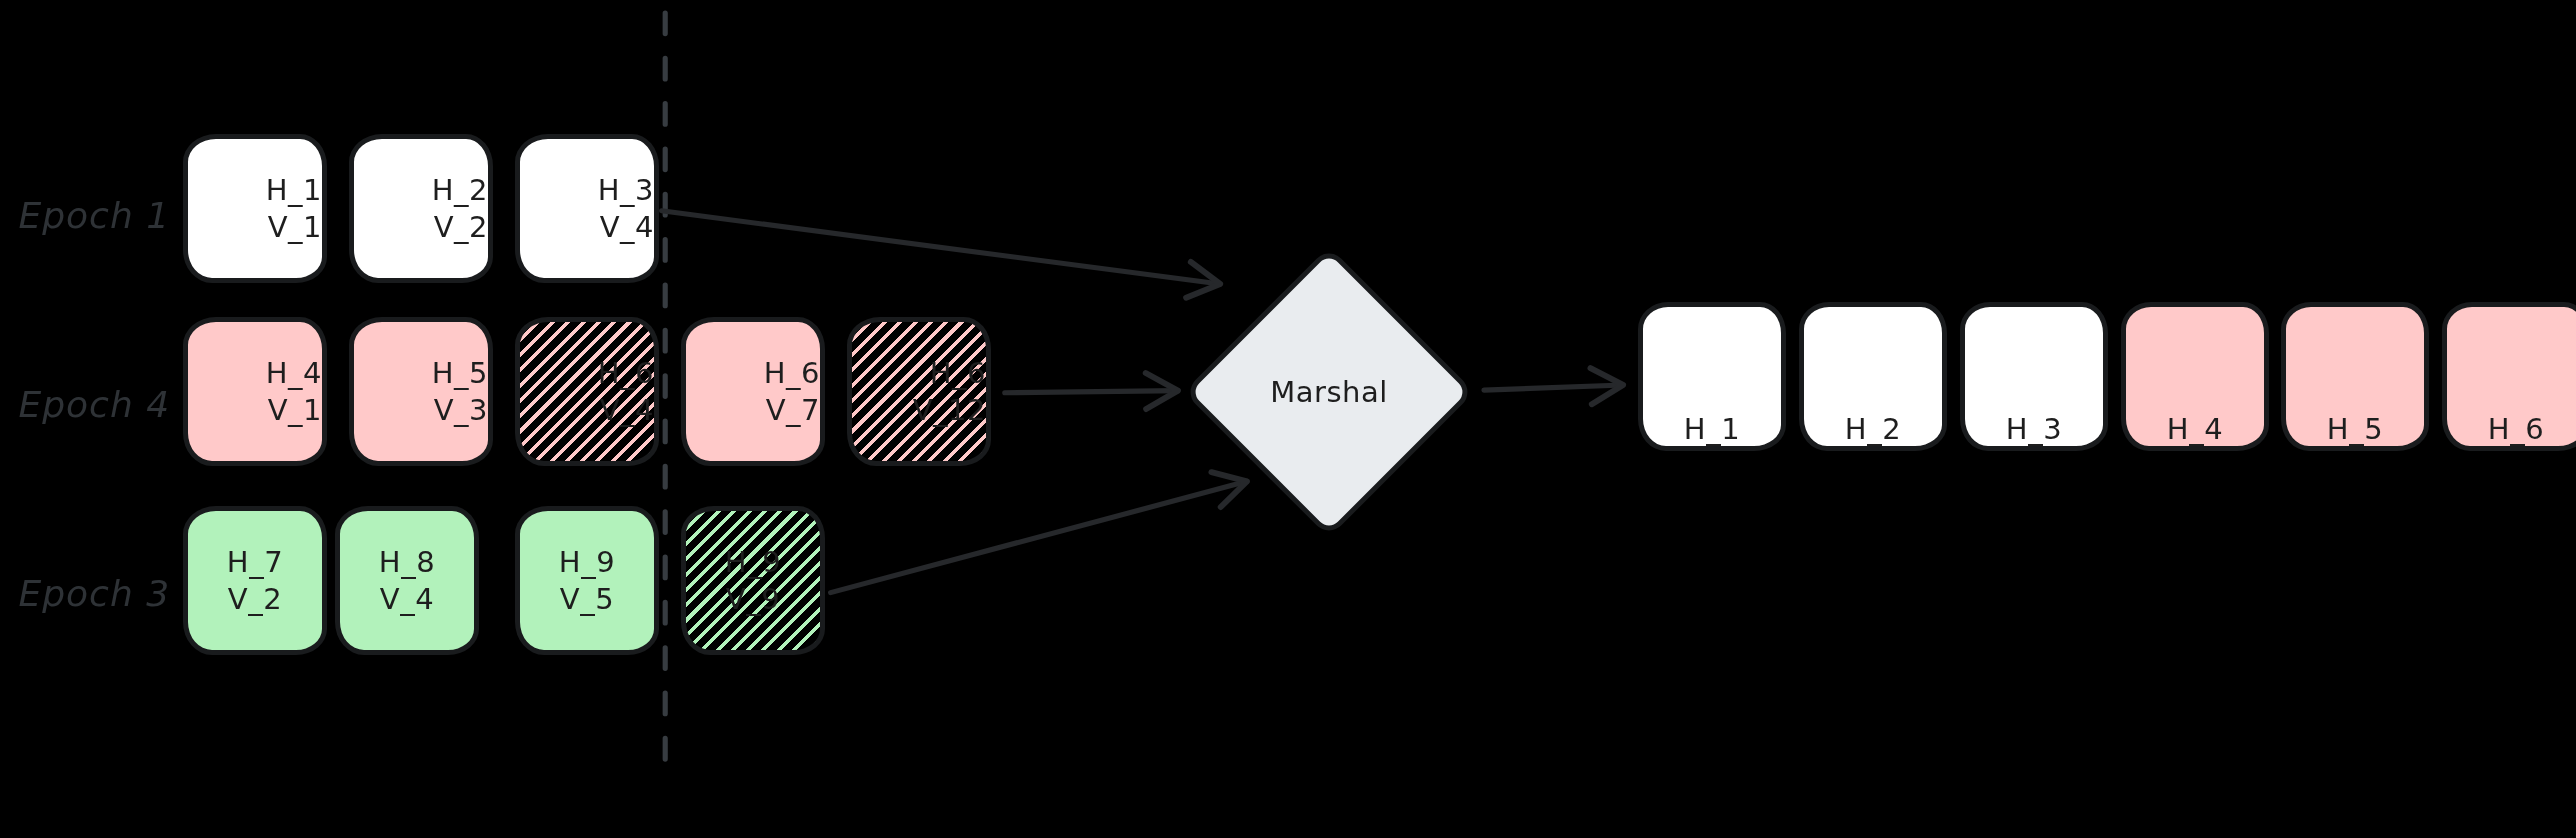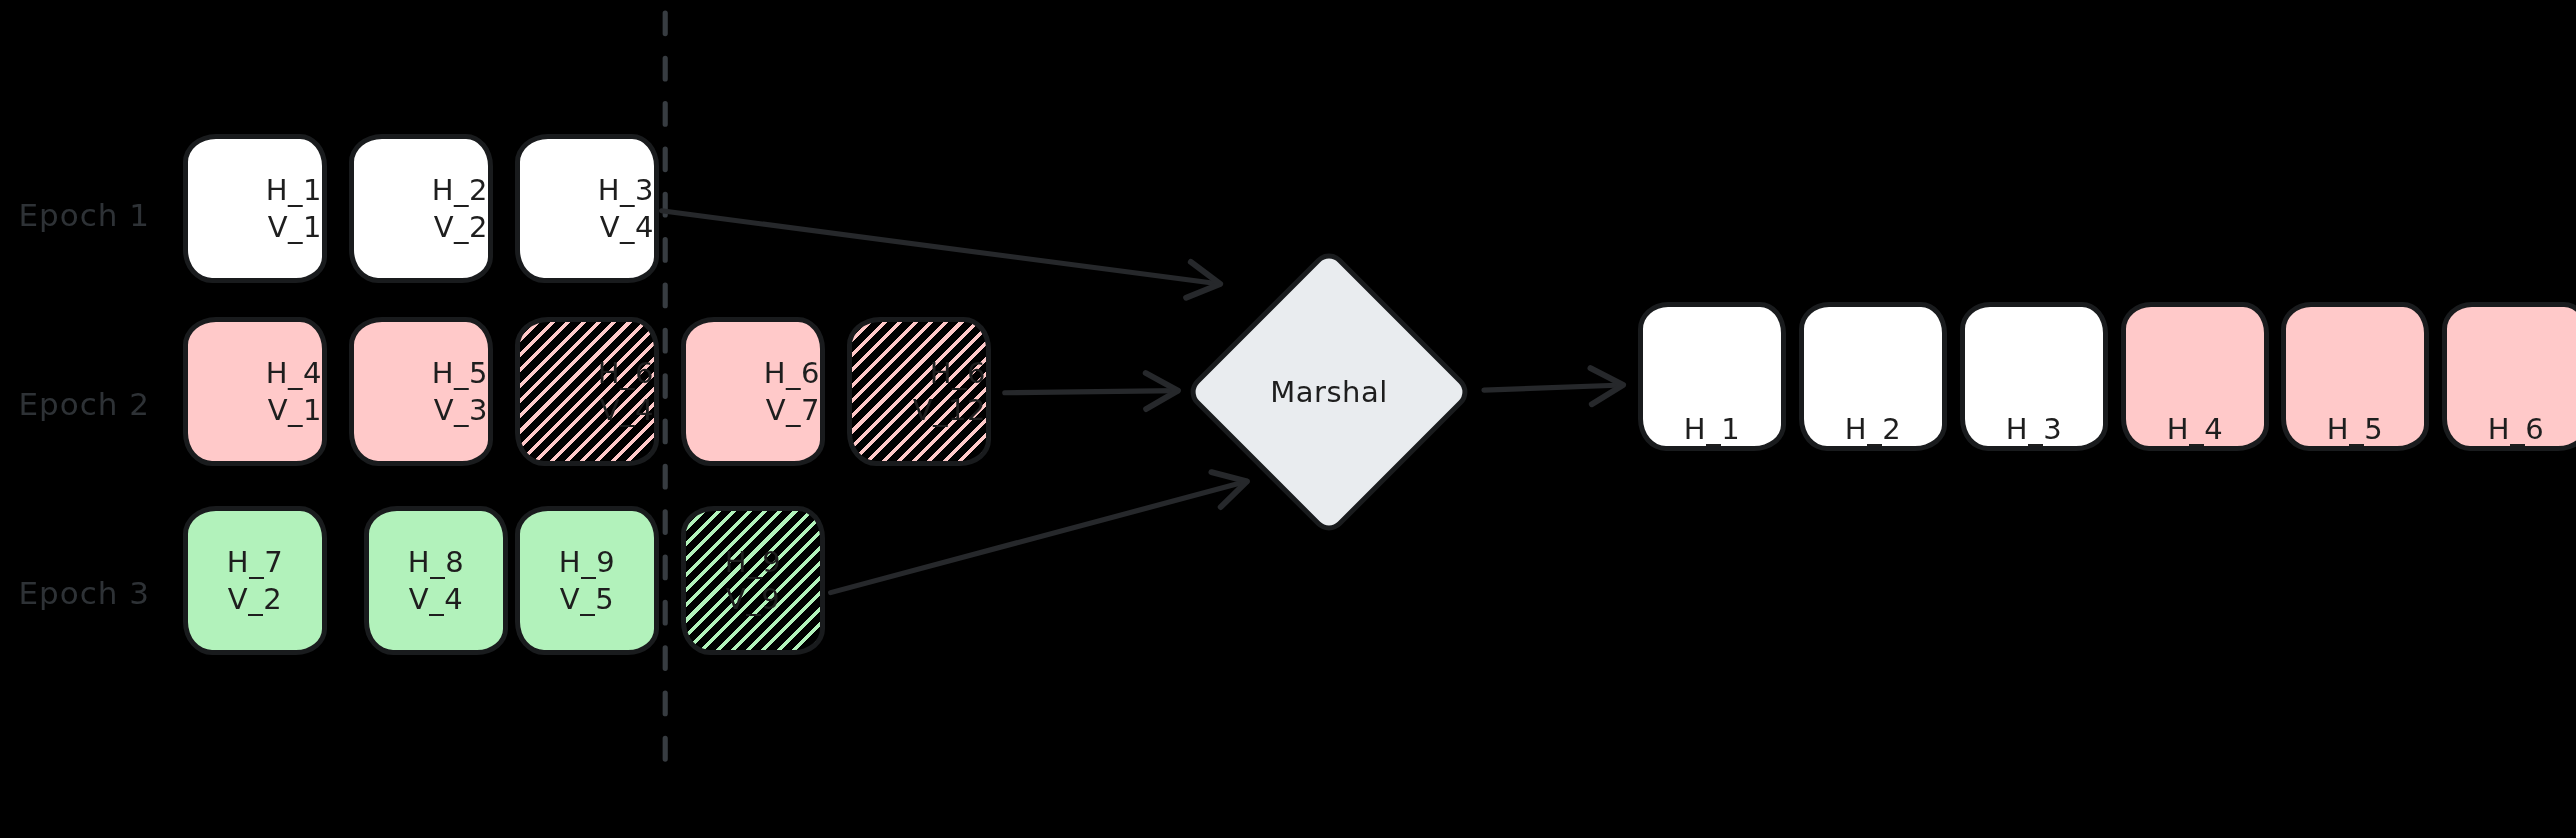--- a/index.html
+++ b/index.html
@@ -53,23 +53,24 @@
   }
   [data-hatch="true"][data-color="green"]{
     background-image:repeating-linear-gradient(135deg,#b2f2bb 0 3.6px,transparent 3.6px 10.8px);
   }
 
   
   .epoch-label{
     position:absolute;
     left:18.5px;width:165px;
     color:#2e3236;
-    font-size:31px;line-height:41px;
+    font-size:36px;line-height:41px;
     letter-spacing:1px;
     white-space:nowrap;
+    font-style:italic;
   }
 
   
   .diamond{
     position:absolute;
     left:1226px;top:289px;
     width:206px;height:206px;
     box-sizing:border-box;
     background:#e9ecef;
     border:5.2px solid #191b1d;
@@ -107,21 +108,21 @@
       </marker>
     </defs>
     <line x1="1291" y1="25" x2="1291" y2="1478" stroke="#373c41" stroke-width="10" stroke-dasharray="40 48" stroke-linecap="round"></line>
     <line x1="1284" y1="409" x2="2368" y2="551" stroke="#26282b" stroke-width="10" stroke-linecap="round" marker-end="url(#ah)"></line>
     <line x1="1950" y1="762" x2="2286" y2="758" stroke="#26282b" stroke-width="10" stroke-linecap="round" marker-end="url(#ah)"></line>
     <line x1="1612" y1="1150" x2="2420" y2="934" stroke="#26282b" stroke-width="10" stroke-linecap="round" marker-end="url(#ah)"></line>
     <line x1="2880" y1="757" x2="3150" y2="747" stroke="#26282b" stroke-width="10" stroke-linecap="round" marker-end="url(#ah)"></line>
   </svg>
 
   <div class="epoch-label" style="top:195px">Epoch 1</div>
-  <div class="epoch-label" style="top:384px">Epoch 2</div>
+  <div class="epoch-label" style="top:384px">Epoch 4</div>
   <div class="epoch-label" style="top:573px">Epoch 3</div>
 
   <div class="ebox" style="left:183px;top:134px" data-color="blue" data-hatch="false">
     <span>H_1</span>
     <span>V_1</span>
   </div>
   <div class="ebox" style="left:349px;top:134px" data-color="blue" data-hatch="false">
     <span>H_2</span>
     <span>V_2</span>
   </div>
@@ -148,21 +149,21 @@
   </div>
   <div class="ebox" style="left:847px;top:317px" data-color="pink" data-hatch="true">
     <span>H_6</span>
     <span>V_12</span>
   </div>
 
   <div class="ebox" style="left:183px;top:506px" data-color="green" data-hatch="false">
     <span>H_7</span>
     <span>V_2</span>
   </div>
-  <div class="ebox" style="left:364px;top:506px" data-color="green" data-hatch="false">
+  <div class="ebox" style="left:335px;top:506px" data-color="green" data-hatch="false">
     <span>H_8</span>
     <span>V_4</span>
   </div>
   <div class="ebox" style="left:515px;top:506px" data-color="green" data-hatch="false">
     <span>H_9</span>
     <span>V_5</span>
   </div>
   <div class="ebox" style="left:681px;top:506px" data-color="green" data-hatch="true">
     <span>H_9</span>
     <span>V_9</span>

